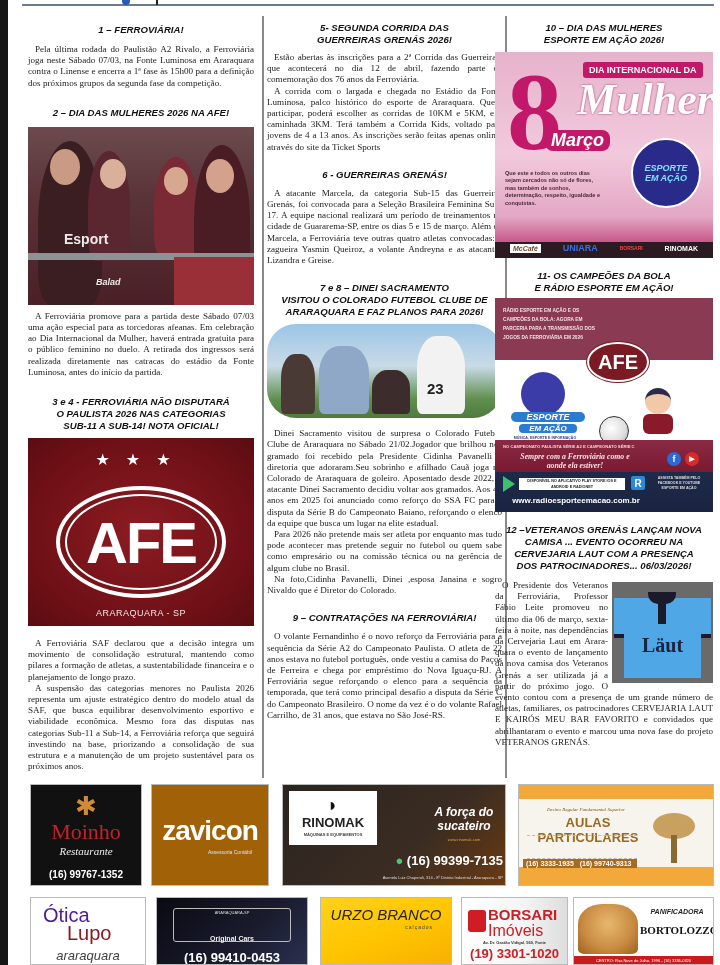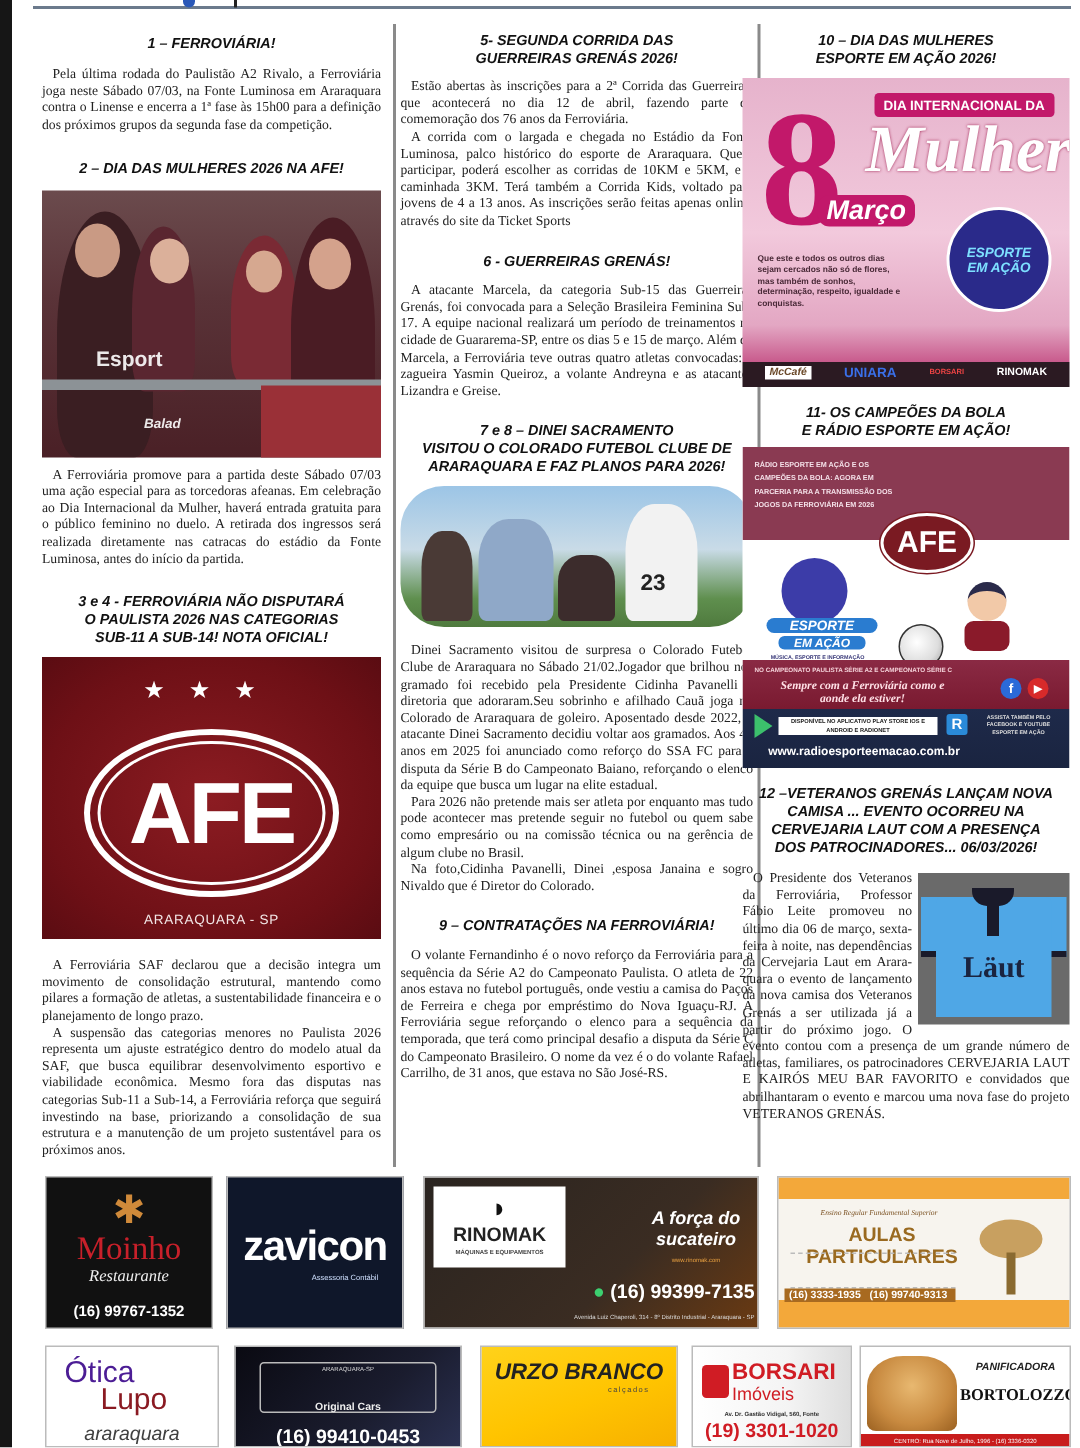--- a/index.html
+++ b/index.html
@@ -270,21 +270,21 @@
   </section>
 </div>
 
 <div class="ad" style="left:30px;top:784px;width:112px;height:102px;background:#111;">
   <div class="t" style="top:6px;font-size:26px;color:#d08a3a;">✱</div>
   <div class="t" style="top:34px;font-family:'Liberation Serif',serif;font-size:22px;color:#c8202a;">Moinho</div>
   <div class="t" style="top:60px;font-family:'Liberation Serif',serif;font-style:italic;font-size:11px;color:#eee;">Restaurante</div>
   <div class="t sans" style="top:84px;font-size:10px;font-weight:bold;color:#fff;">(16) 99767-1352</div>
 </div>
 
-<div class="ad" style="left:151px;top:784px;width:118px;height:102px;background:#0f172a;">
+<div class="ad" style="left:151px;top:784px;width:118px;height:102px;background:#a16207;">
   <div class="t sans" style="top:30px;font-size:28px;font-weight:bold;color:#fff;letter-spacing:-1px;">zavicon</div>
   <div class="t sans" style="top:64px;font-size:5px;color:#cfe0ff;padding-left:40px;">Assessoria Contábil</div>
 </div>
 
 <div class="ad" style="left:282px;top:784px;width:224px;height:102px;background:linear-gradient(135deg,#2a2420 0%,#3a2c22 60%,#6a3a12 100%);">
   <div style="position:absolute;left:6px;top:6px;width:88px;height:54px;background:#fff;">
     <div class="t" style="top:4px;font-size:18px;color:#111;">◗</div>
     <div class="t sans" style="top:24px;font-size:13px;font-weight:bold;color:#222;">RINOMAK</div>
     <div class="t sans" style="top:41px;font-size:4px;font-weight:bold;color:#444;">MÁQUINAS E EQUIPAMENTOS</div>
   </div>
@@ -310,28 +310,28 @@
 </div>
 
 <div class="ad" style="left:156px;top:897px;width:152px;height:68px;background:linear-gradient(135deg,#0a0a12 0%,#1a1c2e 60%,#2a3050 100%);">
   <div style="position:absolute;left:16px;top:10px;width:118px;height:34px;border:1px solid #bbb;border-radius:3px;"></div>
   <div class="t sans" style="top:12px;font-size:4px;color:#ddd;">ARARAQUARA-SP</div>
   <div class="t sans" style="top:37px;font-size:7px;font-weight:bold;color:#eee;">Original Cars</div>
   <div class="t sans" style="top:52px;font-size:13px;font-weight:bold;color:#fff;">(16) 99410-0453</div>
 </div>
 
 <div class="ad" style="left:320px;top:897px;width:132px;height:68px;background:linear-gradient(160deg,#ffd21a 0%,#ffc400 55%,#f7b000 100%);">
-  <div class="t sans" style="top:8px;font-size:15px;font-weight:bold;font-style:italic;color:#222;">URZO BRANCO</div>
+  <div class="t sans" style="top:8px;font-size:15px;font-weight:normal;font-style:italic;color:#222;">URZO BRANCO</div>
   <div class="sans" style="position:absolute;right:18px;top:26px;font-size:5px;color:#444;letter-spacing:1px;">calçados</div>
 </div>
 
 <div class="ad" style="left:461px;top:897px;width:107px;height:68px;background:linear-gradient(90deg,#fff 0%,#f4f4f4 60%,#ddd 100%);">
   <div class="sans" style="position:absolute;left:6px;top:12px;width:18px;height:22px;background:#d01c24;border-radius:3px;"></div>
   <div class="sans" style="position:absolute;left:26px;top:8px;font-size:15px;font-weight:bold;color:#d01c24;">BORSARI</div>
-  <div class="sans" style="position:absolute;left:26px;top:24px;font-size:12px;color:#d01c24;">Imóveis</div>
+  <div class="sans" style="position:absolute;left:26px;top:24px;font-size:16px;color:#d01c24;">Imóveis</div>
   <div class="t sans" style="top:42px;font-size:4px;font-weight:bold;color:#333;">Av. Dr. Gastão Vidigal, 560, Fonte</div>
   <div class="t sans" style="top:48px;font-size:13px;font-weight:bold;color:#d01c24;">(19) 3301-1020</div>
 </div>
 
 <div class="ad" style="left:573px;top:897px;width:141px;height:68px;background:#fff;">
   <div style="position:absolute;left:4px;top:6px;width:60px;height:50px;border-radius:40% 40% 10% 10%;background:radial-gradient(circle at 50% 40%,#e8b870 0%,#c88a40 60%,#9a6020 100%);"></div>
   <div class="sans" style="position:absolute;left:66px;top:10px;width:74px;text-align:center;font-size:7px;font-weight:bold;color:#222;font-style:italic;">PANIFICADORA</div>
   <div style="position:absolute;left:66px;top:26px;width:74px;text-align:center;font-family:'Liberation Serif',serif;font-size:11px;font-weight:bold;color:#111;">BORTOLOZZO</div>
   <div class="t sans" style="top:58px;height:10px;background:#c81c1c;color:#fff;font-size:4px;line-height:10px;">CENTRO: Rua Nove de Julho, 1996 - (16) 3336-0320</div>
 </div>

